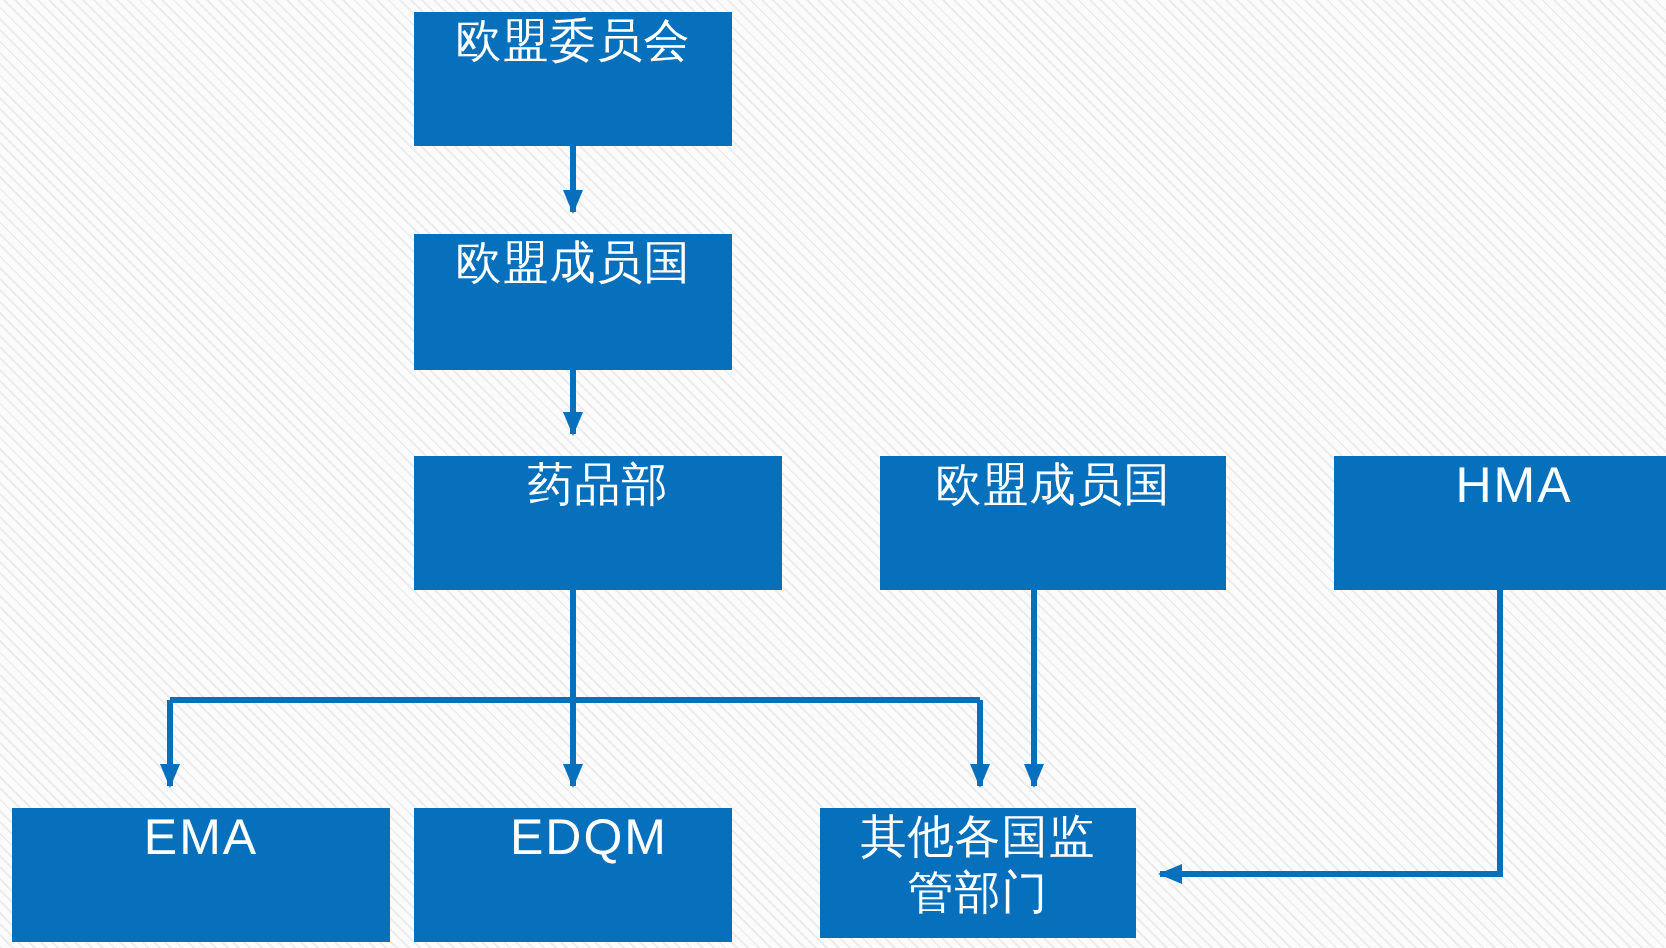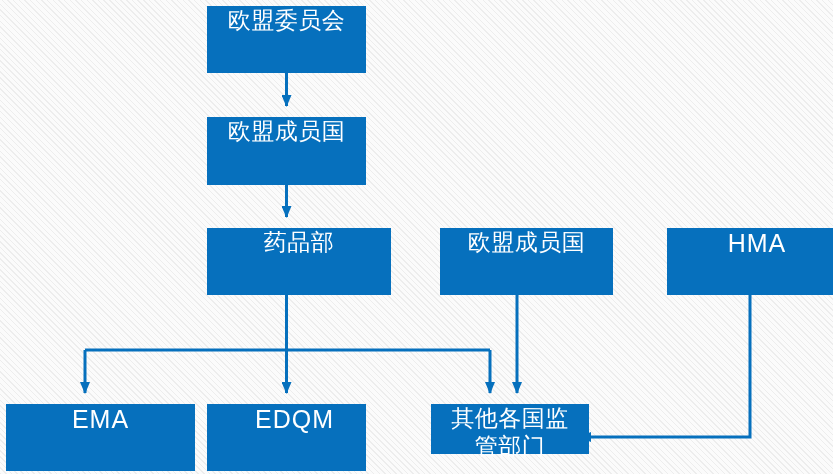--- a/index.html
+++ b/index.html
@@ -59,21 +59,21 @@
   }
 
   
   #node-eu-commission     { left: 207px; top: 6px;   width: 159px; height: 67px; }
   #node-dg-enterprise     { left: 207px; top: 117px; width: 159px; height: 68px; }
   #node-pharma-dept       { left: 207px; top: 228px; width: 184px; height: 67px; }
   #node-eu-member-states  { left: 440px; top: 228px; width: 173px; height: 67px; }
   #node-hma               { left: 667px; top: 228px; width: 180px; height: 67px; }
   #node-ema               { left: 6px;   top: 404px; width: 189px; height: 67px; }
   #node-edqm              { left: 207px; top: 404px; width: 159px; height: 67px; padding-left: 16px; }
-  #node-other-regulators  { left: 410px; top: 404px; width: 158px; height: 50px; margin-left: 21px; }
+  #node-other-regulators  { left: 410px; top: 404px; width: 158px; height: 65px; }
 </style>
 </head>
 <body>
 
 <div id="diagram">
 
   <svg id="connector-layer" viewBox="0 0 833 474" width="833" height="474" xmlns="http://www.w3.org/2000/svg">
     <defs>
       <marker id="arrow-down" markerWidth="10" markerHeight="8" refX="5" refY="7.2" orient="auto-start-reverse" markerUnits="userSpaceOnUse">
         <path d="M0,0 L10,0 L5,8 Z" fill="#0670bd" transform="rotate(180 5 4)"></path>

